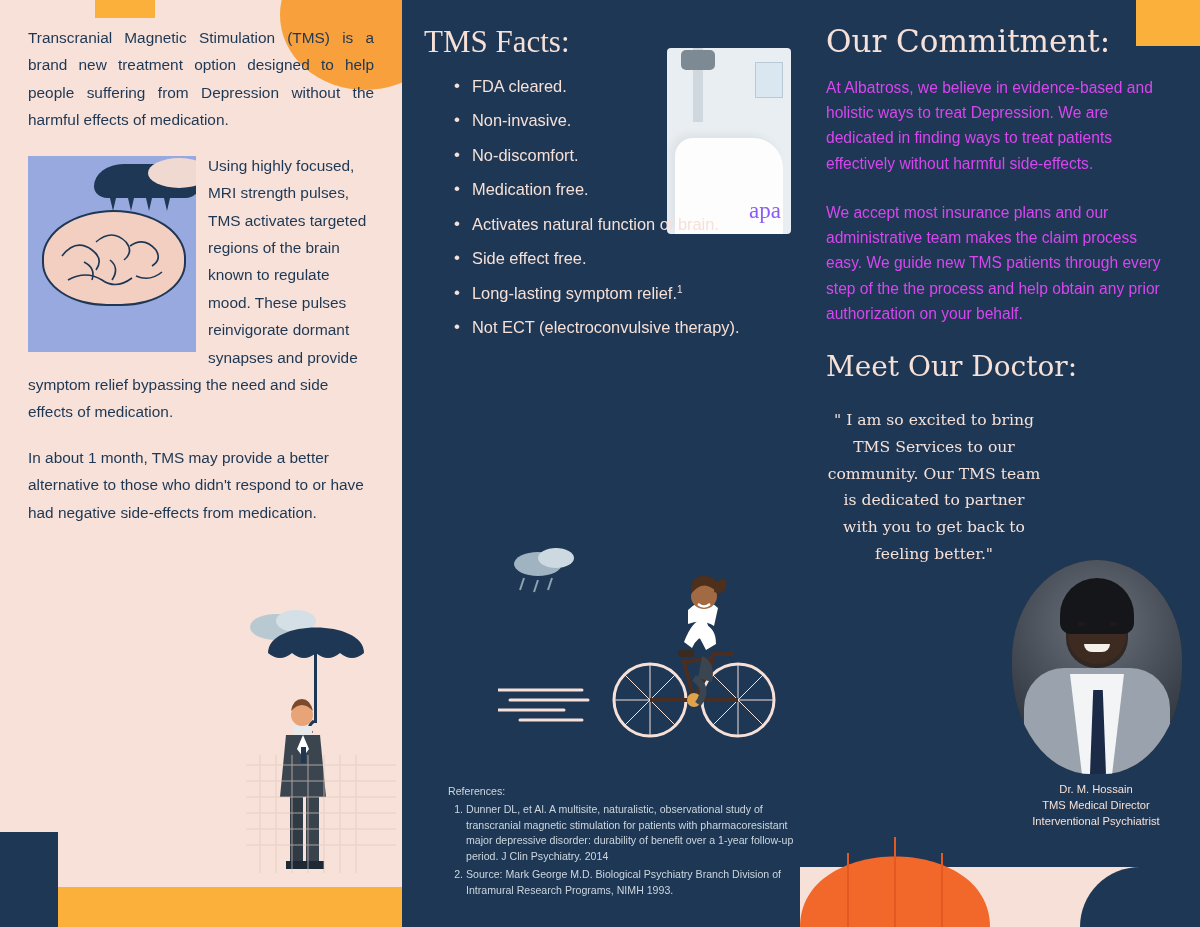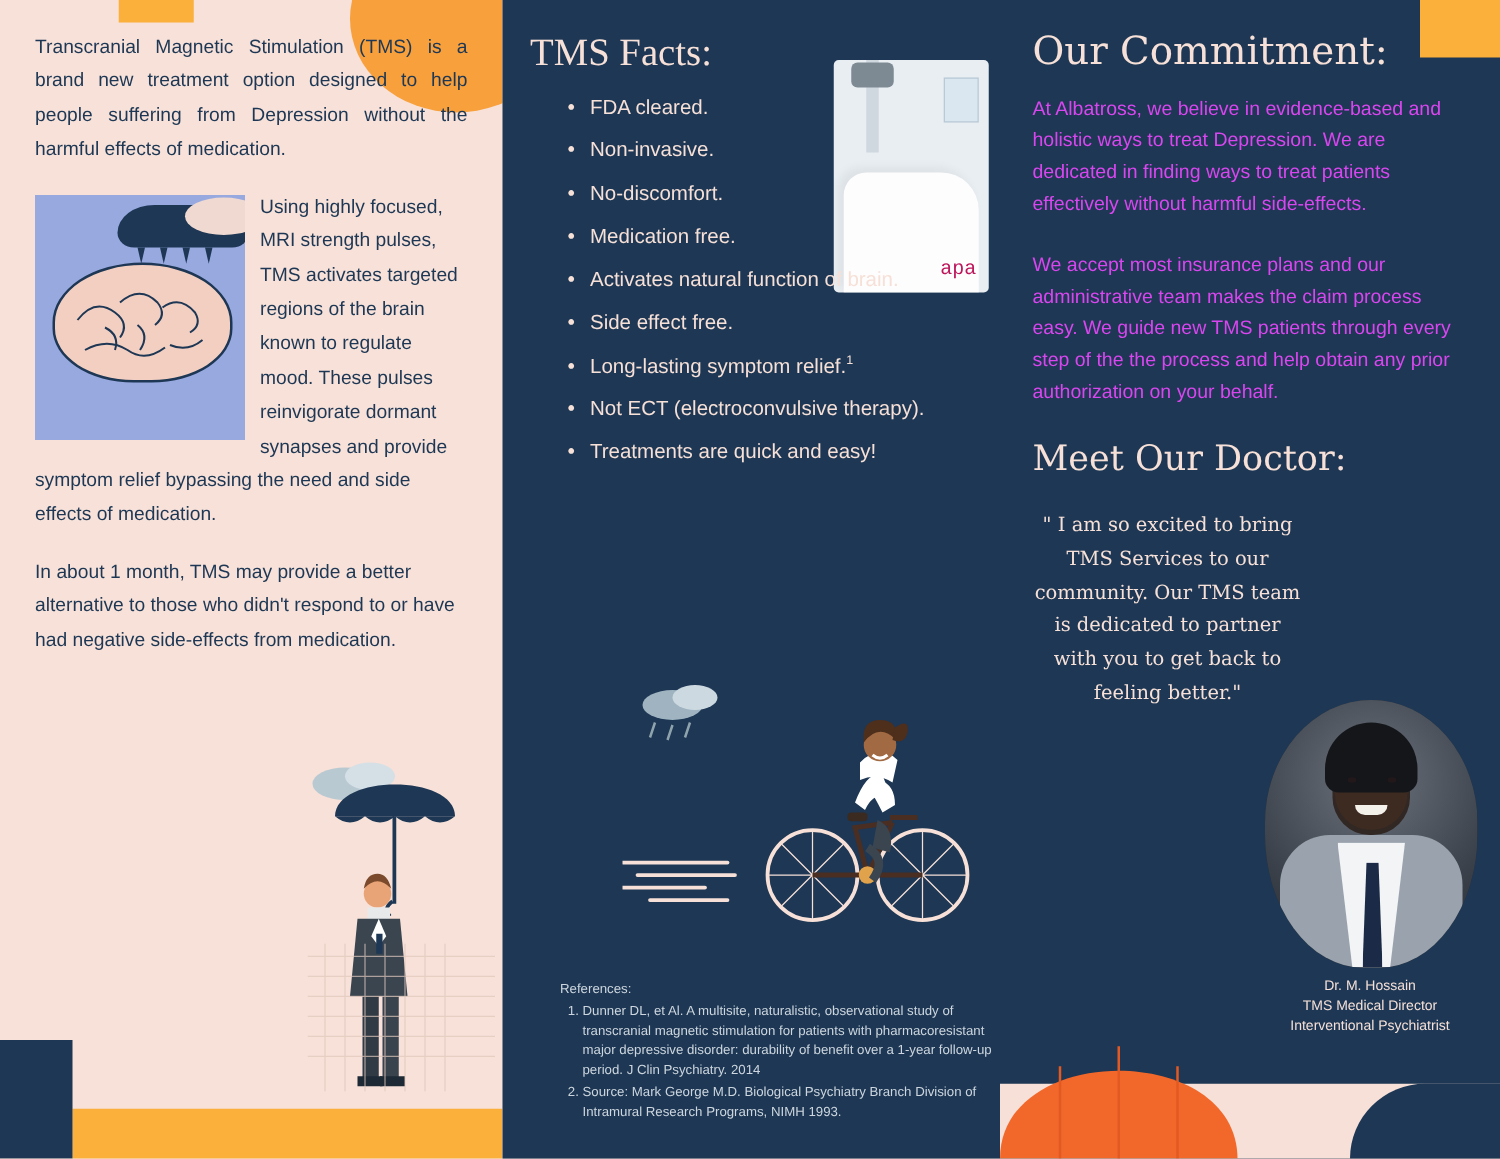--- a/index.html
+++ b/index.html
@@ -239,23 +239,23 @@
     top: 14px;
     width: 26px;
     height: 34px;
     background: #dbe7f0;
     border: 1px solid #b9c9d6;
   }
   .device-logo {
     position: absolute;
     right: 10px;
     bottom: 10px;
-    color: #be185d;
-    font-size: 16px;
-    font-family: Liberation Mono, monospace;
+    color: #8b5cf6;
+    font-size: 23px;
+    font-family: Liberation Serif, serif;
   }
   .bike-art {
     position: absolute;
     left: 96px;
     bottom: 175px;
     width: 290px;
     height: 210px;
   }
   .references {
     position: absolute;
@@ -540,21 +540,20 @@
 
       <ul class="facts">
         <li><span>FDA cleared.</span></li>
         <li><span>Non-invasive.</span></li>
         <li><span>No-discomfort.</span></li>
         <li><span>Medication free.</span></li>
         <li><span>Activates natural function of brain.</span></li>
         <li><span>Side effect free.</span></li>
         <li><span>Long-lasting symptom relief.</span><sup class="ref">1</sup></li>
         <li><span>Not ECT (electroconvulsive therapy).</span></li>
-        <li><span>Treatments are quick and easy!</span></li>
       </ul>
     </div>
 
     <svg class="bike-art" viewBox="0 0 290 210">
       <g>
         <ellipse cx="40" cy="22" rx="24" ry="12" fill="#9fb4c0"></ellipse>
         <ellipse cx="58" cy="16" rx="18" ry="10" fill="#cdd9e0"></ellipse>
         <g stroke="#8fa3ad" stroke-width="2">
           <path d="M26 36 l-4 12"></path>
             <path d="M40 38 l-4 12"></path>

